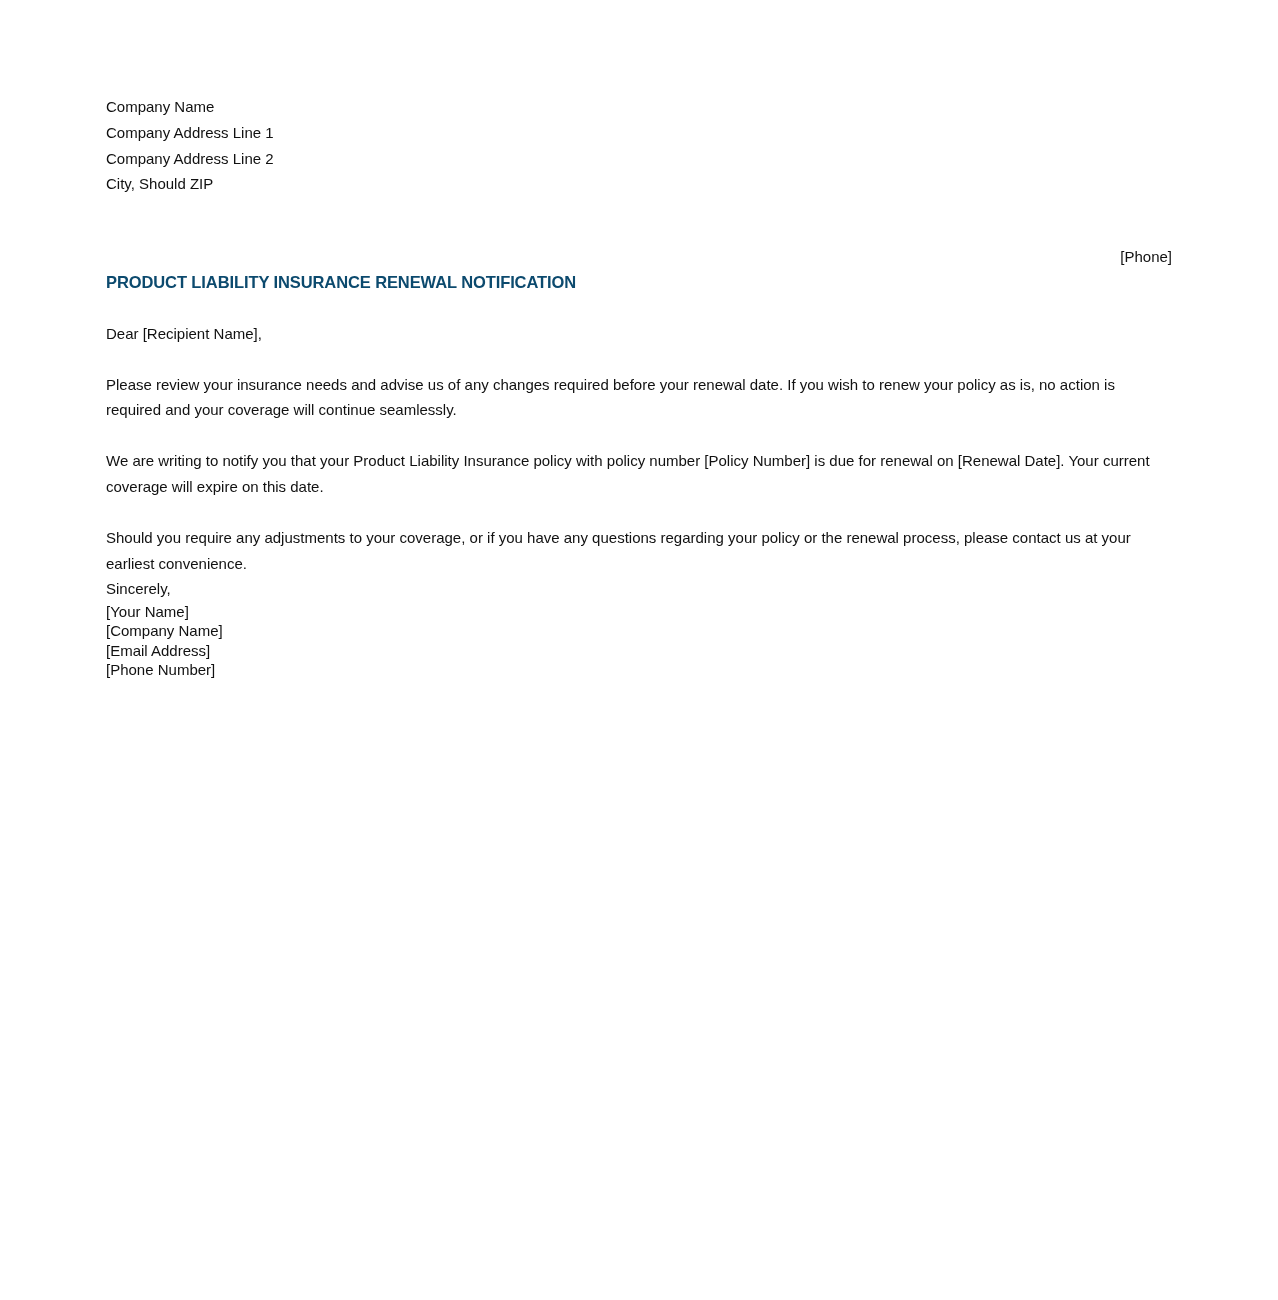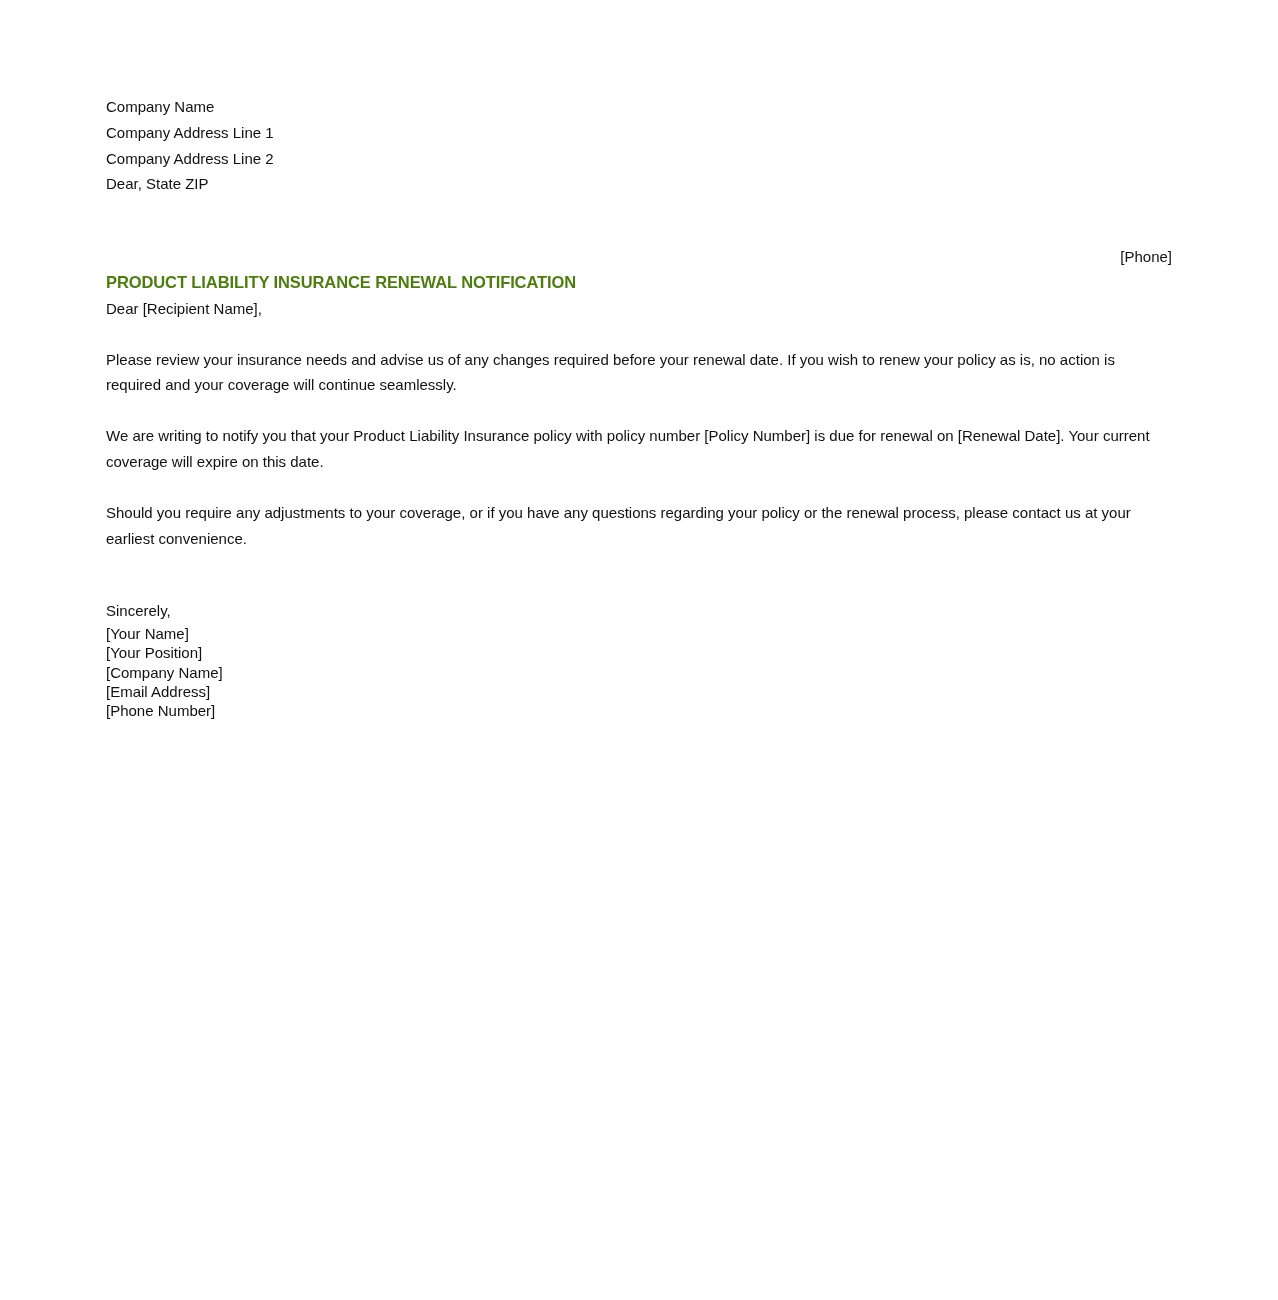--- a/index.html
+++ b/index.html
@@ -33,65 +33,64 @@
       text-align: right;
       line-height: 25.8px;
     }
     .block-recipient { margin-top: 32px; }
     .subject {
       font-weight: bold;
       font-size: 16.5px;
       line-height: 25.8px;
       letter-spacing: -0.1px;
       margin: 0;
-      color: #4d7c0f;
+      color: #0c4a6e;
     }
-    .salutation { line-height: 25.8px; }
+    .salutation { margin-top: 25px; line-height: 25.8px; }
     .para {
       margin: 25px 0 0 0;
       line-height: 25.8px;
       white-space: normal;
       width: 1066px;
     }
-    .closing { margin-top: 47px; line-height: 25.8px; }
+    .closing { line-height: 25.8px; }
     .signature { }
     .signature .sig-line {
       display: block;
       line-height: 19.3px;
       white-space: nowrap;
     }
   </style>
 </head>
 <body>
 
 <div class="page">
 
   <div class="block-sender">
     <span class="line">Company Name</span>
     <span class="line">Company Address Line 1</span>
     <span class="line">Company Address Line 2</span>
-    <span class="line">Dear, State ZIP</span>
+    <span class="line">City, Should ZIP</span>
   </div>
 
   <div class="date-row">[Phone]</div>
 
 
   <h1 class="subject">PRODUCT LIABILITY INSURANCE RENEWAL NOTIFICATION</h1>
 
   <div class="salutation">Dear [Recipient Name],</div>
 
   <div>
     <p class="para">Please review your insurance needs and advise us of any changes required before your renewal date. If you wish to renew your policy as is, no action is required and your coverage will continue seamlessly.</p>
     <p class="para">We are writing to notify you that your Product Liability Insurance policy with policy number [Policy Number] is due for renewal on [Renewal Date]. Your current coverage will expire on this date.</p>
     <p class="para">Should you require any adjustments to your coverage, or if you have any questions regarding your policy or the renewal process, please contact us at your earliest convenience.</p>
   </div>
 
   <div class="closing">Sincerely,</div>
 
   <div class="signature">
     <span class="sig-line">[Your Name]</span>
-    <span class="sig-line">[Your Position]</span>
     <span class="sig-line">[Company Name]</span>
     <span class="sig-line">[Email Address]</span>
     <span class="sig-line">[Phone Number]</span>
   </div>
 
 </div>
 
 </body></html>

